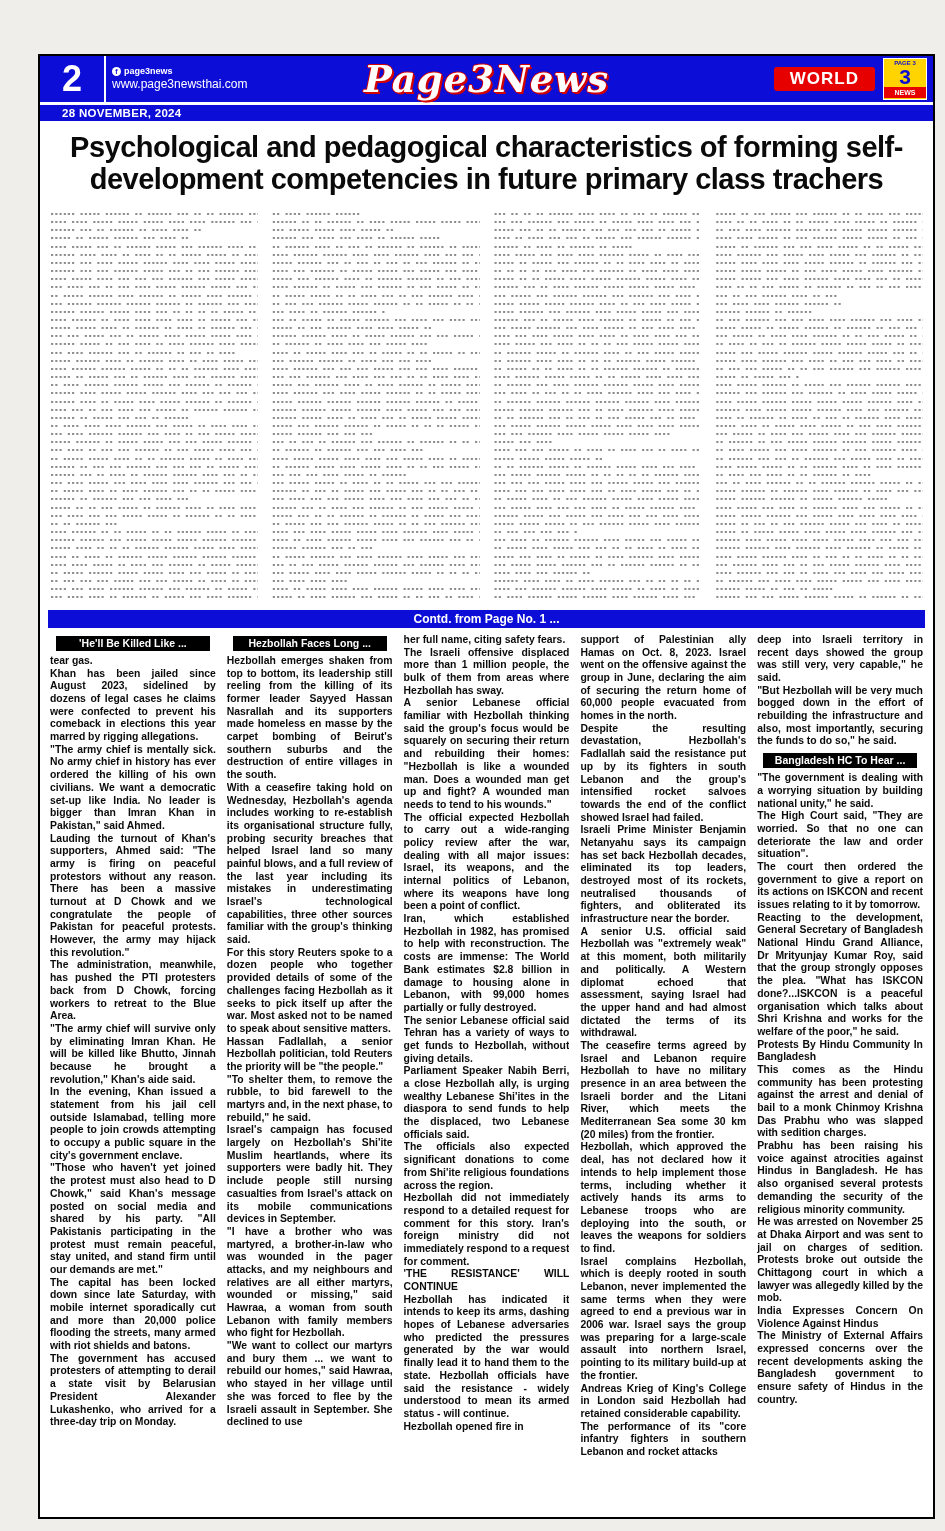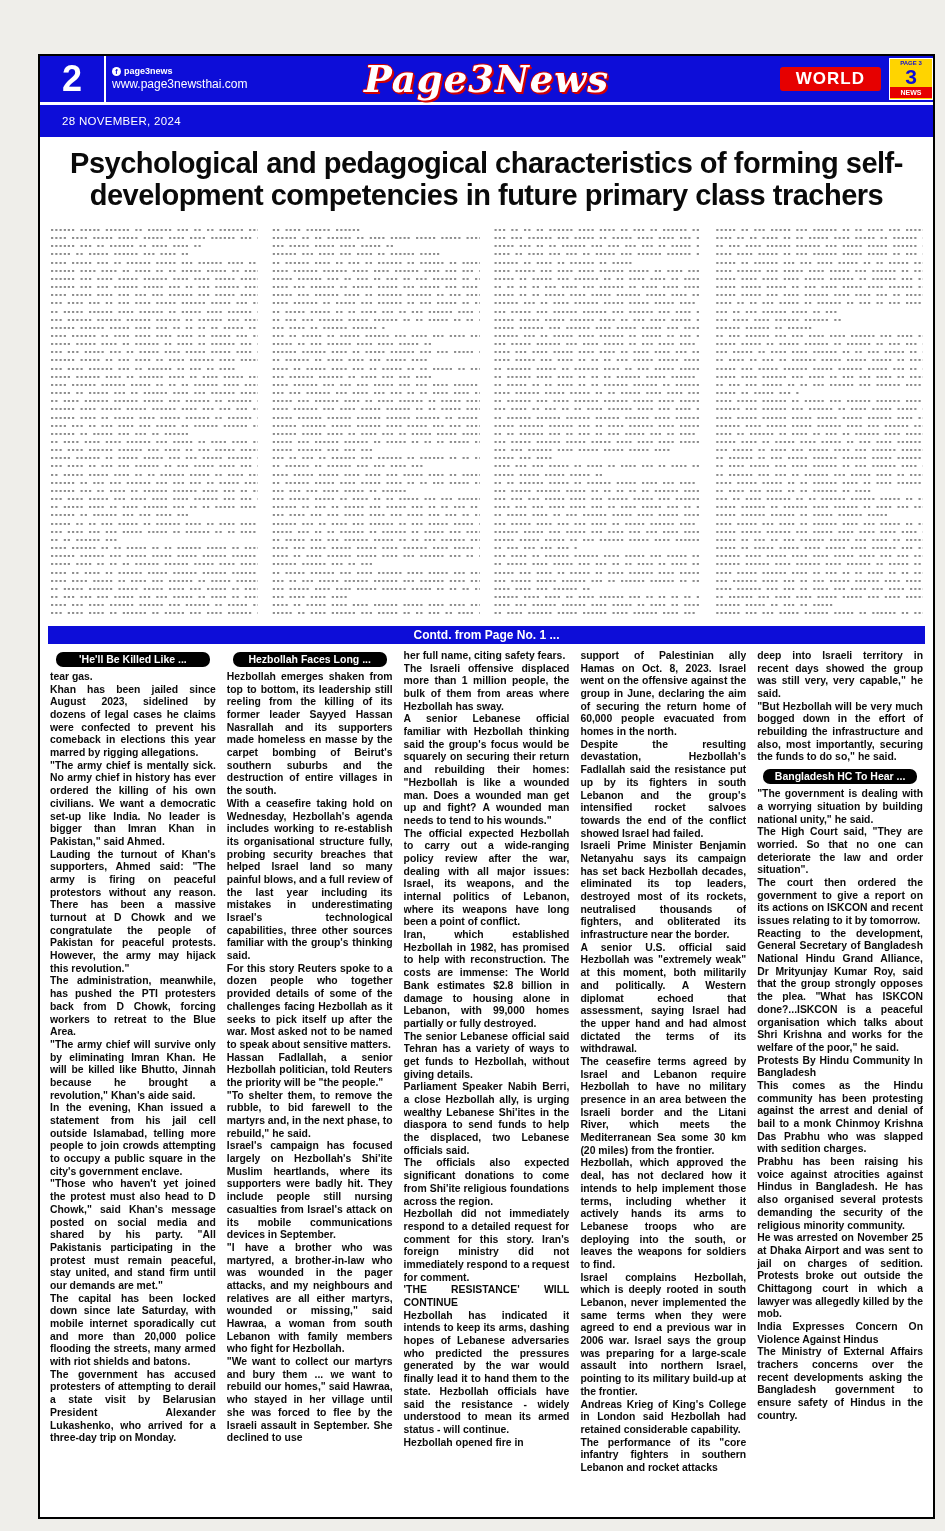--- a/index.html
+++ b/index.html
@@ -47,38 +47,38 @@
     display:flex; align-items:center; justify-content:center;
     pointer-events:none;
   }
   .masthead {
     font-family:"DejaVu Serif", serif;
     font-style:italic; font-weight:bold;
     font-size:37px; color:#fff;
     text-shadow:1px 0 #d40000,-1px 0 #d40000,0 1px #d40000,0 -1px #d40000,2px 2px 0 #d40000;
     letter-spacing:1px;
   }
-  .right-group { margin-left:auto; display:flex; align-items:center; gap:8px; }
+  .right-group { margin-left:auto; display:flex; align-items:center; gap:8px; padding-right:6px; }
   .world-box {
     background:#e60000; color:#fff;
     font-weight:bold; font-size:17px;
     padding:2px 16px; border-radius:3px;
     letter-spacing:1px;
   }
   .logo {
     width:44px; height:42px; background:#ffd400;
     display:flex; flex-direction:column; align-items:center; justify-content:flex-start;
     border:1px solid #fff; overflow:hidden;
   }
   .logo-top { font-size:6px; font-weight:bold; color:#0d0dd8; line-height:8px; }
   .logo-3 { font-size:21px; font-weight:bold; color:#0d0dd8; line-height:20px; }
   .logo-news { background:#e60000; color:#fff; font-size:7px; font-weight:bold; width:100%; text-align:center; line-height:11px; }
   .datebar {
-    height:32px; background:#0d0dd8; margin-top:3px;
-    color:#fff; font-weight:normal; font-size:11.5px;
+    height:16px; background:#0d0dd8; margin-top:3px;
+    color:#fff; font-weight:bold; font-size:11.5px;
     display:flex; align-items:center; padding-left:22px;
     letter-spacing:0.3px;
   }
   
   .headline {
     margin:10px 8px 10px;
     font-size:29px; line-height:1.12;
     font-weight:bold; text-align:center;
     letter-spacing:-0.5px; color:#0a0a0a;
   }
@@ -111,21 +111,21 @@
     flex:1; overflow:hidden;
     font-size:10.4px; line-height:1.22;
     text-align:justify; color:#0b0b0b;
   }
   .col p { margin:0;font-weight:bold; }
   .col p.bold { font-weight:bold; }
   .col-header {
     background:#000; color:#fff;
     font-weight:bold; font-size:10.5px;
     text-align:center; padding:1px 2px;
-    margin:2px 6px 4px; line-height:13px;border-radius:7px;
+    margin:2px 6px 4px; line-height:13px;
   }
   .col-header.mid { margin-top:5px; }
 </style>
 </head>
 <body>
 
 <div class="frame">
 
   <div class="topbar">
     <div class="pagenum">2</div>
@@ -427,18 +427,18 @@
       <div>
           <p>"The government is dealing with a worrying situation by building national unity," he said.</p>
           <p>The High Court said, "They are worried. So that no one can deteriorate the law and order situation".</p>
           <p>The court then ordered the government to give a report on its actions on ISKCON and recent issues relating to it by tomorrow.</p>
           <p>Reacting to the development, General Secretary of Bangladesh National Hindu Grand Alliance, Dr Mrityunjay Kumar Roy, said that the group strongly opposes the plea. "What has ISKCON done?...ISKCON is a peaceful organisation which talks about Shri Krishna and works for the welfare of the poor," he said.</p>
           <p class="bold">Protests By Hindu Community In Bangladesh</p>
           <p>This comes as the Hindu community has been protesting against the arrest and denial of bail to a monk Chinmoy Krishna Das Prabhu who was slapped with sedition charges.</p>
           <p>Prabhu has been raising his voice against atrocities against Hindus in Bangladesh. He has also organised several protests demanding the security of the religious minority community.</p>
           <p>He was arrested on November 25 at Dhaka Airport and was sent to jail on charges of sedition. Protests broke out outside the Chittagong court in which a lawyer was allegedly killed by the mob.</p>
           <p class="bold">India Expresses Concern On Violence Against Hindus</p>
-          <p>The Ministry of External Affairs trachers concerns over the recent developments asking the Bangladesh government to ensure safety of Hindus in the country.</p>
+          <p>The Ministry of External Affairs expressed concerns over the recent developments asking the Bangladesh government to ensure safety of Hindus in the country.</p>
         </div>
     </div>
   </div>
 
 </div>
 
 </body></html>

